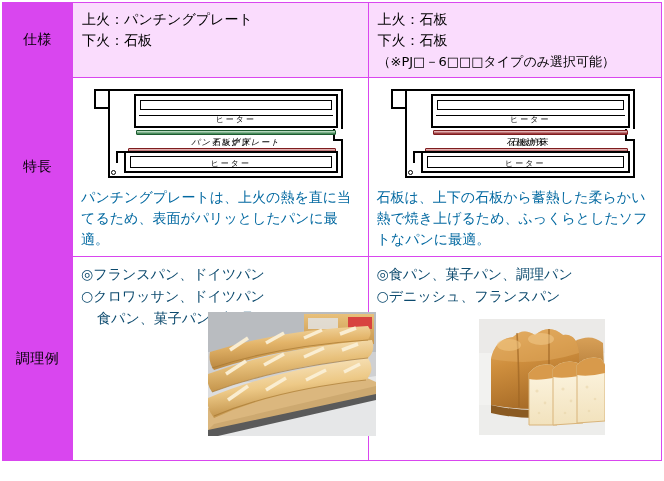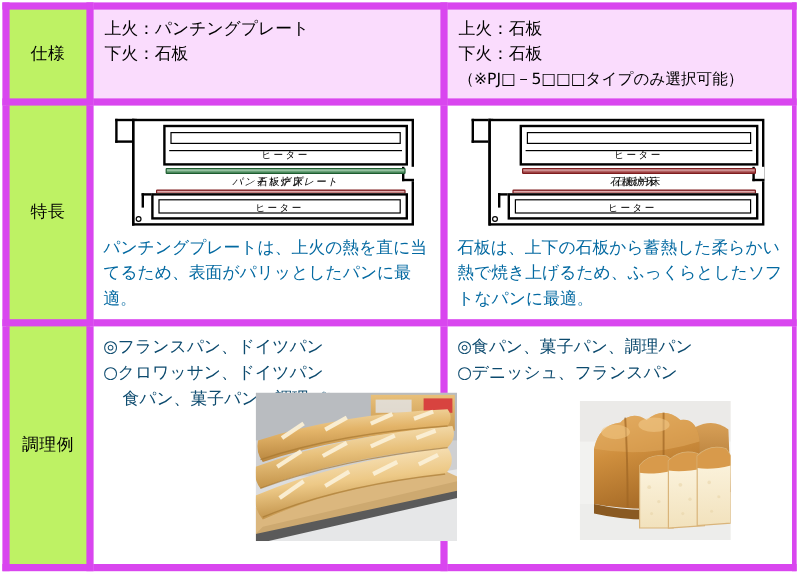--- a/index.html
+++ b/index.html
@@ -15,30 +15,30 @@
     background: #ffffff;
     overflow: hidden;
   }
   table.spec-table {
     border-collapse: collapse;
     width: 660px;
     margin: 2px 0 0 2px;
     table-layout: fixed;
   }
   table.spec-table td {
-    border: 6px solid #d946ef;
+    border: 1px solid #d946ef;
     vertical-align: top;
     padding: 0;
   }
   .col-label { width: 70px; }
   .col-a { width: 295px; }
   .col-b { width: 293px; }
 
   .label-cell {
-    background: #bef264;
+    background: #d946ef;
     text-align: center;
     vertical-align: middle !important;
     font-size: 14px;
     color: #000;
     letter-spacing: 0.5px;
   }
   .hdr-cell {
     background: #fadcfd;
     padding: 6px 8px 6px 9px !important;
     font-size: 14px;
@@ -149,21 +149,21 @@
         <td class="label-cell">仕様</td>
 
         <td class="hdr-cell">
           <div class="line">上火：パンチングプレート</div>
           <div class="line">下火：石板</div>
         </td>
 
         <td class="hdr-cell">
           <div class="line">上火：石板</div>
           <div class="line">下火：石板</div>
-          <div class="line small">（※PJ□－5□□□タイプのみ選択可能）</div>
+          <div class="line small">（※PJ□－6□□□タイプのみ選択可能）</div>
         </td>
       </tr>
 
       <tr>
         <td class="label-cell">特長</td>
 
         <td class="feature-cell">
           <div class="oven">
             <div class="ov-notch"></div>
             <div class="ov-shell"></div>

